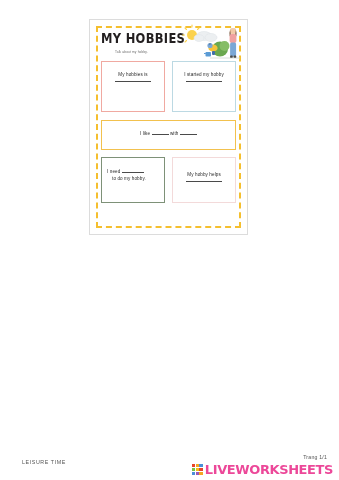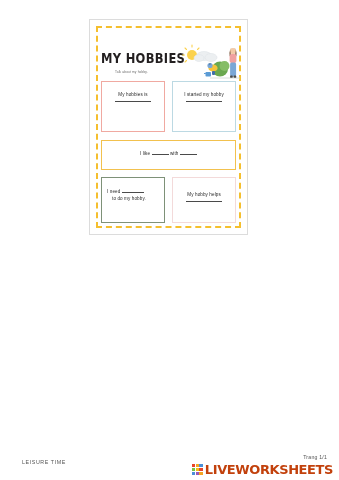--- a/index.html
+++ b/index.html
@@ -39,21 +39,20 @@
     box-sizing: border-box;
   }
 
   .inner {
     position: absolute;
     left: 5px;
     top: 4px;
     right: 5px;
     bottom: 5px;
     box-sizing: border-box;
-    margin-top: 20px;
   }
 
   
   .header {
     position: relative;
     height: 36px;
   }
   .title {
     position: absolute;
     left: 6px;
@@ -305,14 +304,14 @@
       <i style="background: rgb(232, 69, 44);"></i>
       <i style="background: rgb(245, 166, 35);"></i>
       <i style="background: rgb(74, 144, 217);"></i>
       <i style="background: rgb(122, 193, 67);"></i>
       <i style="background: rgb(242, 192, 20);"></i>
       <i style="background: rgb(232, 69, 44);"></i>
       <i style="background: rgb(74, 144, 217);"></i>
       <i style="background: rgb(155, 89, 182);"></i>
       <i style="background: rgb(245, 166, 35);"></i>
     </span>
-  <span class="logo-text" style="color: #c2410c;">LIVEWORKSHEETS</span>
+  <span class="logo-text" style="color: #ec4899;">LIVEWORKSHEETS</span>
 </div>
 
 </body></html>

